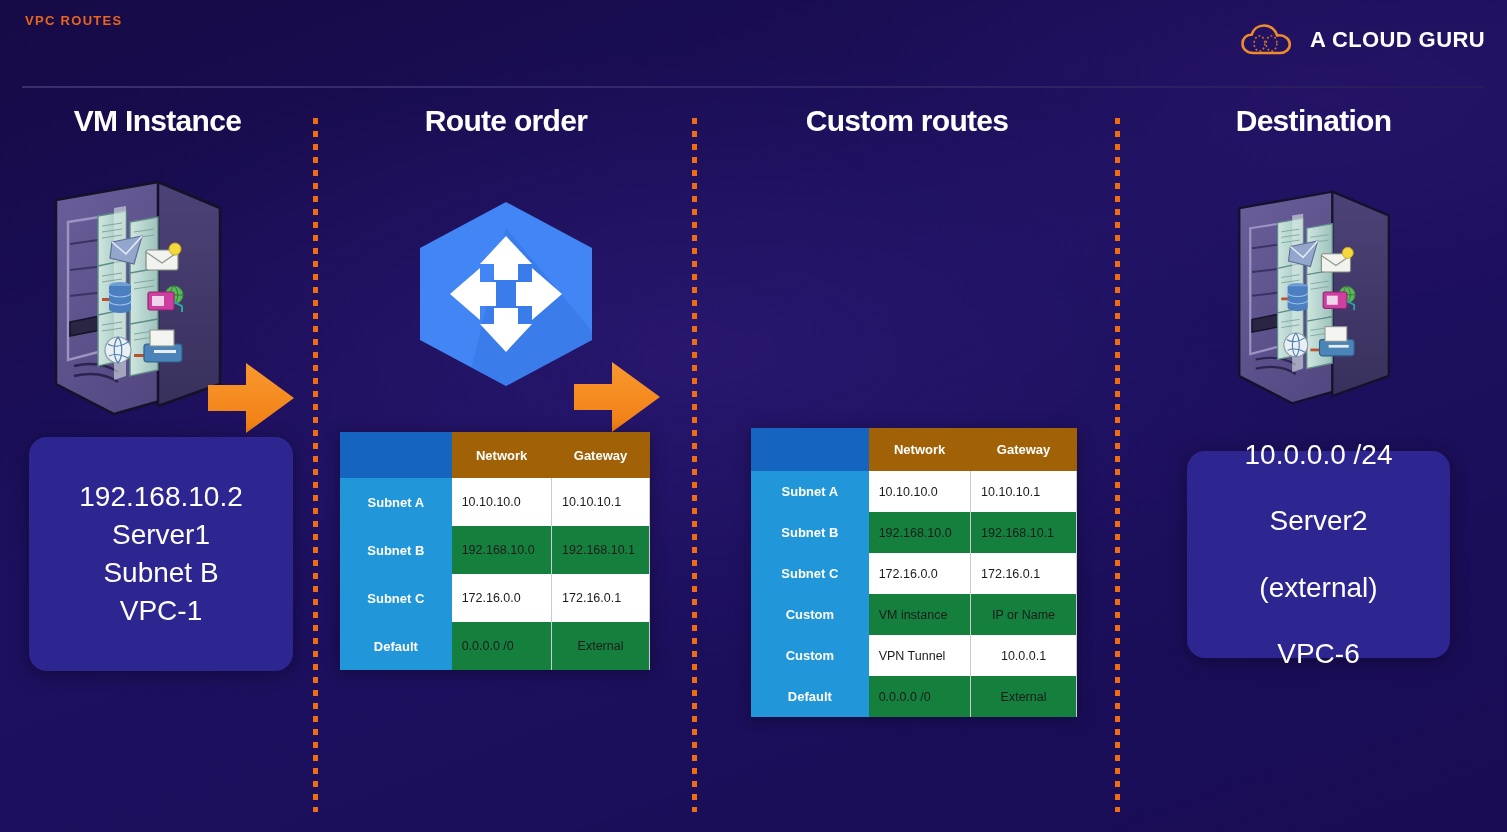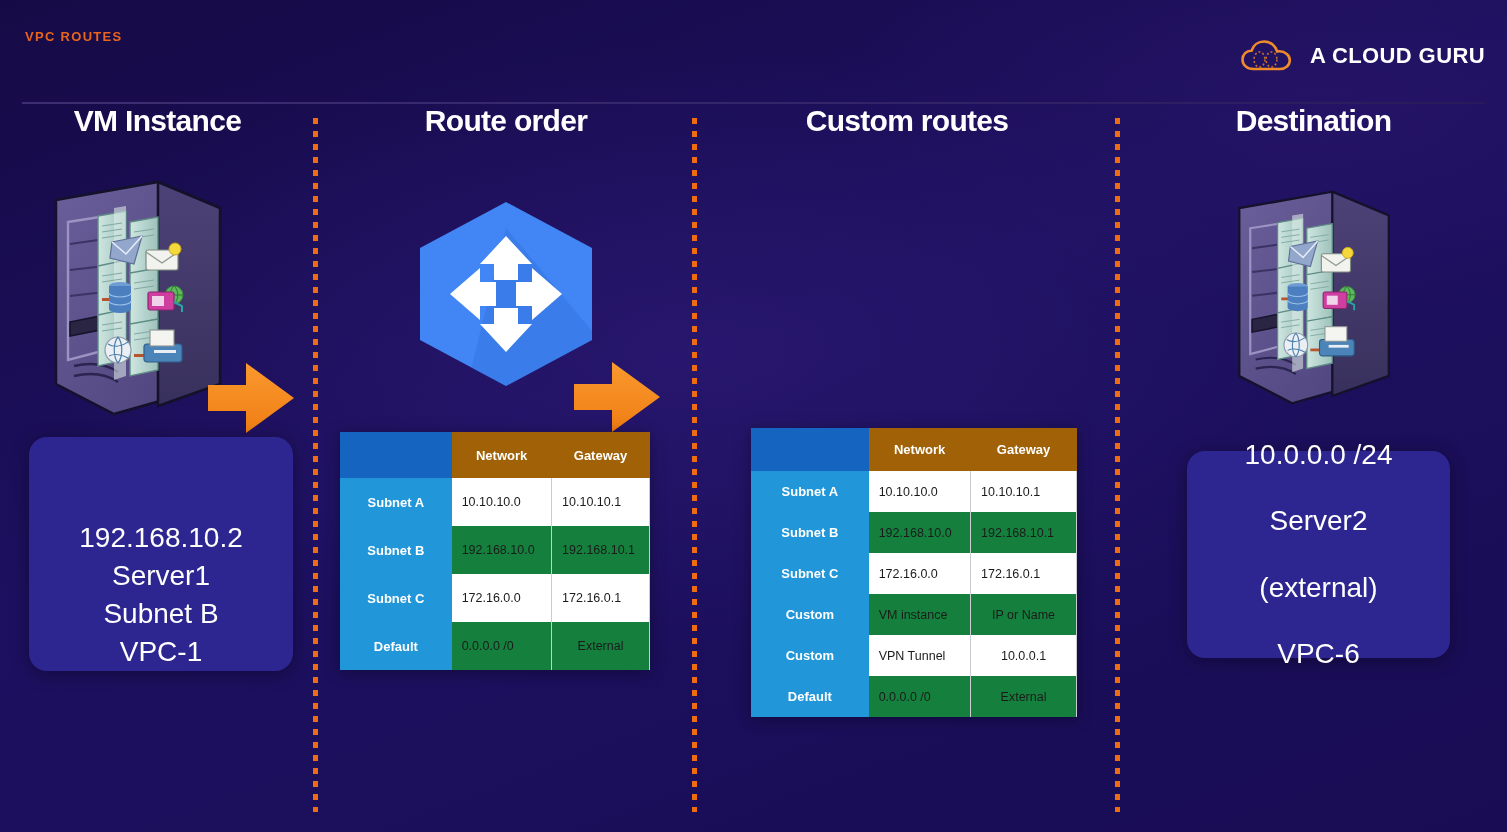--- a/index.html
+++ b/index.html
@@ -13,21 +13,21 @@
   #bg-sheen{
     position:absolute;inset:0;
     background:
       radial-gradient(900px 420px at 46% 42%, rgba(48,28,120,.55) 0%, rgba(27,13,82,0) 72%),
       radial-gradient(700px 320px at 88% 12%, rgba(46,24,110,.45) 0%, rgba(27,13,82,0) 70%),
       linear-gradient(160deg,#160a46 0%,#1d1060 45%,#190c54 100%);
     pointer-events:none;
   }
 
   
-  #header{position:absolute;left:0;top:0;width:1507px;height:77px;margin-top:16px;}
+  #header{position:absolute;left:0;top:0;width:1507px;height:77px;}
   #eyebrow{
     position:absolute;left:25px;top:13px;
     font-size:13px;font-weight:bold;letter-spacing:1.3px;
     color:#e8651b;
   }
   #page-title{
     position:absolute;left:24px;top:38px;
     font-size:34px;font-weight:bold;letter-spacing:-.6px;
     color:#ffffff;
   }
@@ -62,21 +62,21 @@
   #d0{left:313px;} #d1{left:692px;} #d2{left:1115px;}
 
   
   .info-card{
     position:absolute;border-radius:18px;
     background:#2e2690;
     box-shadow:0 3px 18px rgba(0,0,0,.35);
     display:flex;flex-direction:column;align-items:center;justify-content:center;
     color:#fff;font-size:28px;line-height:1.36;text-align:center;
   }
-  #card-left{left:29px;top:437px;width:264px;height:234px;justify-content:flex-end;}
+  #card-left{left:29px;top:437px;width:264px;height:234px;}
   #card-right{left:1187px;top:451px;width:263px;height:207px;gap:28px;}
 
   
   .server-art{position:absolute;}
   #srv-left{left:48px;top:178px;width:215px;height:240px;}
   #srv-right{left:1232px;top:180px;width:196px;height:235px;}
 
   
   #router-icon{position:absolute;left:406px;top:198px;width:200px;height:192px;}
 

